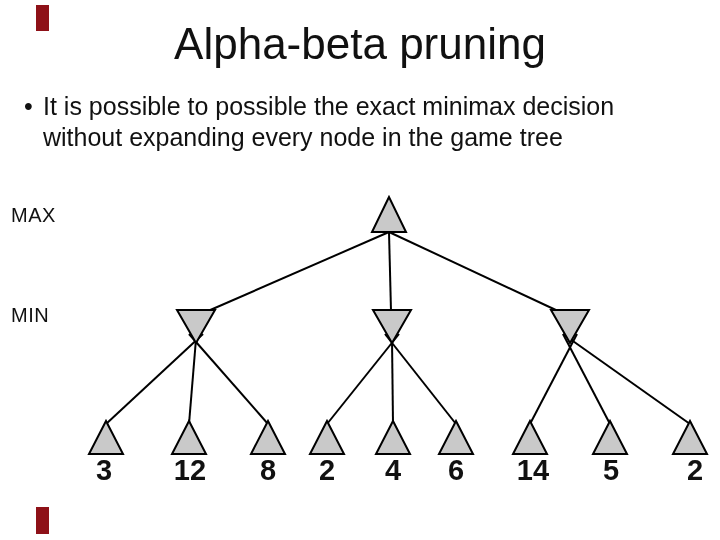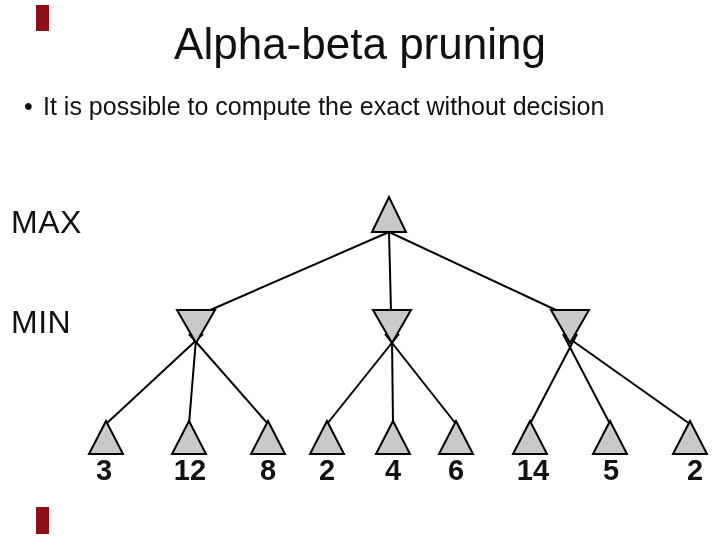--- a/index.html
+++ b/index.html
@@ -21,21 +21,21 @@
   }
 
   .bullet-row {
     position:absolute; top:91px; left:24px; width:680px;
     display:flex; align-items:flex-start;
   }
   .bullet-marker { font-size:25px; line-height:31px; width:19px; color:var(--text); flex:0 0 auto; }
   .bullet-text { font-size:25px; line-height:31px; color:var(--text); }
 
   .level-label {
-    position:absolute; left:11px; font-size:32px; color:var(--text);
+    position:absolute; left:11px; font-size:20px; color:var(--text);
     letter-spacing:0.5px;
   }
   .level-label.max { top:204px; }
   .level-label.min { top:304px; }
 
   #tree-svg { position:absolute; left:0; top:0; width:720px; height:540px; }
   #tree-svg text { font-family:"Liberation Sans", sans-serif; }
 </style>
 </head>
 <body style="background: rgb(255, 255, 255);">
@@ -43,21 +43,22 @@
 <div class="slide">
 
   <div class="accent-bar top" style="background: rgb(142, 17, 24);"></div>
   <div class="accent-bar bottom" style="background: rgb(142, 17, 24);"></div>
 
   <h1 class="title">Alpha-beta pruning</h1>
 
   <div class="bullet-row">
     <span class="bullet-marker">•</span>
     <div class="bullet-text">
-      <div>It is possible to compute the exact without decision</div>
+      <div>It is possible to possible the exact minimax decision</div>
+      <div>without expanding every node in the game tree</div>
     </div>
   </div>
 
   <div class="level-label max">MAX</div>
   <div class="level-label min">MIN</div>
 
   <svg id="tree-svg" viewBox="0 0 720 540" xmlns="http://www.w3.org/2000/svg">
       <line x1="389" y1="232" x2="208" y2="311" stroke="#000000" stroke-width="2"></line>
       <line x1="389" y1="232" x2="391" y2="311" stroke="#000000" stroke-width="2"></line>
       <line x1="389" y1="232" x2="558" y2="311" stroke="#000000" stroke-width="2"></line>

